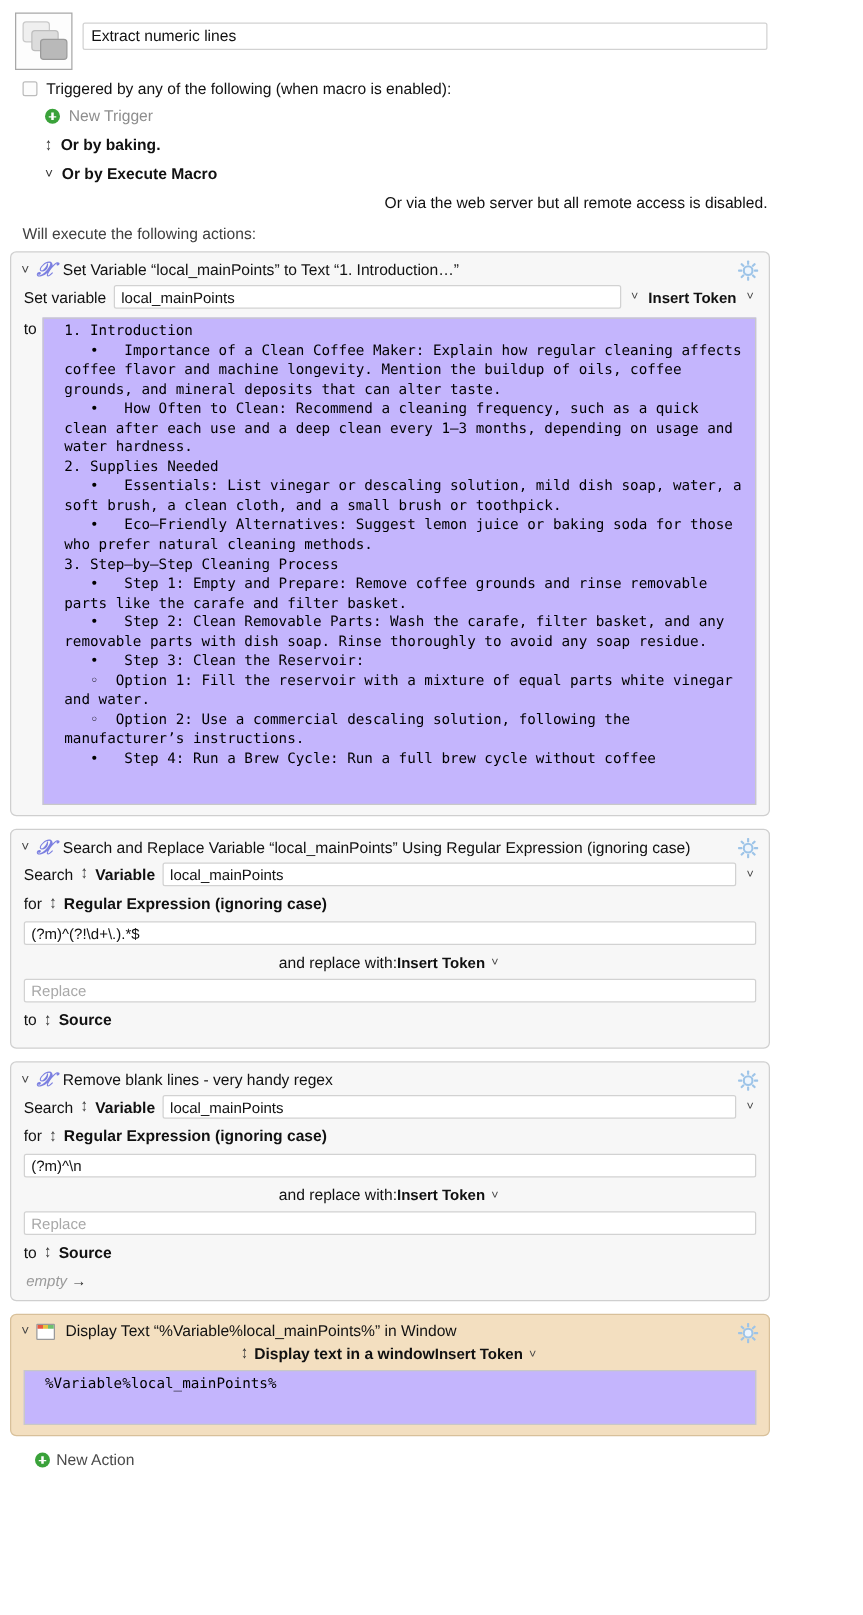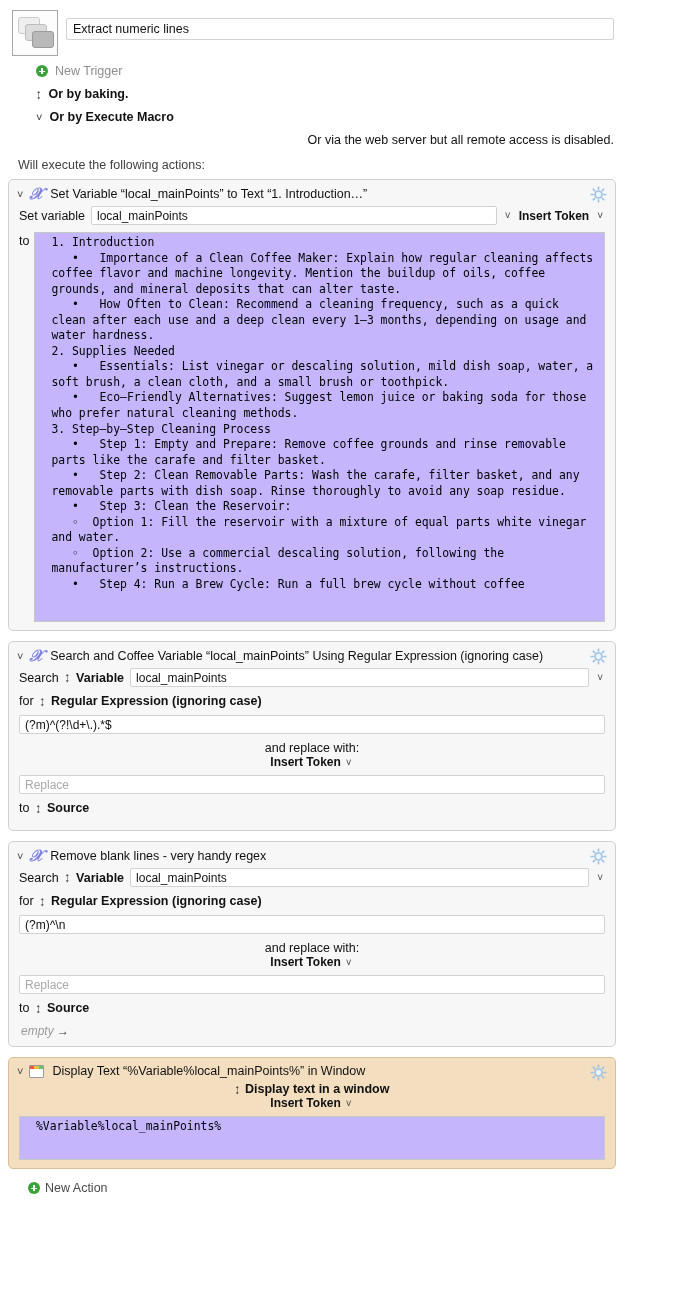--- a/index.html
+++ b/index.html
@@ -225,21 +225,20 @@
   .ta-big { height: 390px; flex: 1 1 auto; }
   .ta-small {
     height: 44px;
     width: 100%;
     font-size: 11.4px;
     line-height: 15px;
   }
   .sub-label-row {
     display: flex; align-items: center; justify-content: center;
     margin-bottom: 6px;
-    flex-direction: column;
   }
   .empty-note {
     font-size: 12px; color: #9a9a9a; font-style: italic;
     padding: 2px 0 0 2px;
   }
   .empty-note .arrow { font-style: normal; color: #333; font-weight: bold; }
   .new-action-row {
     display: flex; align-items: center; gap: 5px;
     padding: 2px 0 0 28px;
   }
@@ -255,20 +254,24 @@
       <span class="win-sq a"></span>
       <span class="win-sq b"></span>
       <span class="win-sq c"></span>
     </div>
     <div class="macro-title-wrap">
       <input class="macro-title-input" type="text" value="Extract numeric lines" style="">
     </div>
   </div>
 
   <div class="trigger-block">
+    <div class="trig-row checkbox-row">
+      <span class="checkbox"></span>
+      <span class="trig-label">Triggered by any of the following (when macro is enabled):</span>
+    </div>
 
     <div class="trig-row indent-1">
       <span class="plus-icon"></span>
       <span class="muted">New Trigger</span>
     </div>
 
     <div class="trig-row indent-1">
       <span class="updown">↕</span>
       <span class="bold-lbl">Or by baking.</span>
     </div>
@@ -331,21 +334,21 @@
    ◦  Option 2: Use a commercial descaling solution, following the manufacturer’s instructions.
    •   Step 4: Run a Brew Cycle: Run a full brew cycle without coffee</div>
         </div>
       </div>
     </div>
 
     <div class="action">
       <div class="action-head">
         <span class="disc-tri">˅</span>
         <span class="xicon">𝒳</span>
-        <span class="action-title">Search and Coffee Variable “local_mainPoints” Using Regular Expression (ignoring case)</span>
+        <span class="action-title">Search and Replace Variable “local_mainPoints” Using Regular Expression (ignoring case)</span>
         <svg class="gear" viewBox="0 0 20 20">
           <g fill="#9dc4e8">
             <circle cx="10" cy="10" r="5.1"></circle>
             <rect x="9" y="0.5" width="2" height="4" rx="0.6"></rect>
             <rect x="9" y="15.5" width="2" height="4" rx="0.6"></rect>
             <rect x="0.5" y="9" width="4" height="2" rx="0.6"></rect>
             <rect x="15.5" y="9" width="4" height="2" rx="0.6"></rect>
             <rect x="9" y="0.5" width="2" height="4" rx="0.6" transform="rotate(45 10 10)"></rect>
             <rect x="9" y="15.5" width="2" height="4" rx="0.6" transform="rotate(45 10 10)"></rect>
             <rect x="0.5" y="9" width="4" height="2" rx="0.6" transform="rotate(45 10 10)"></rect>

